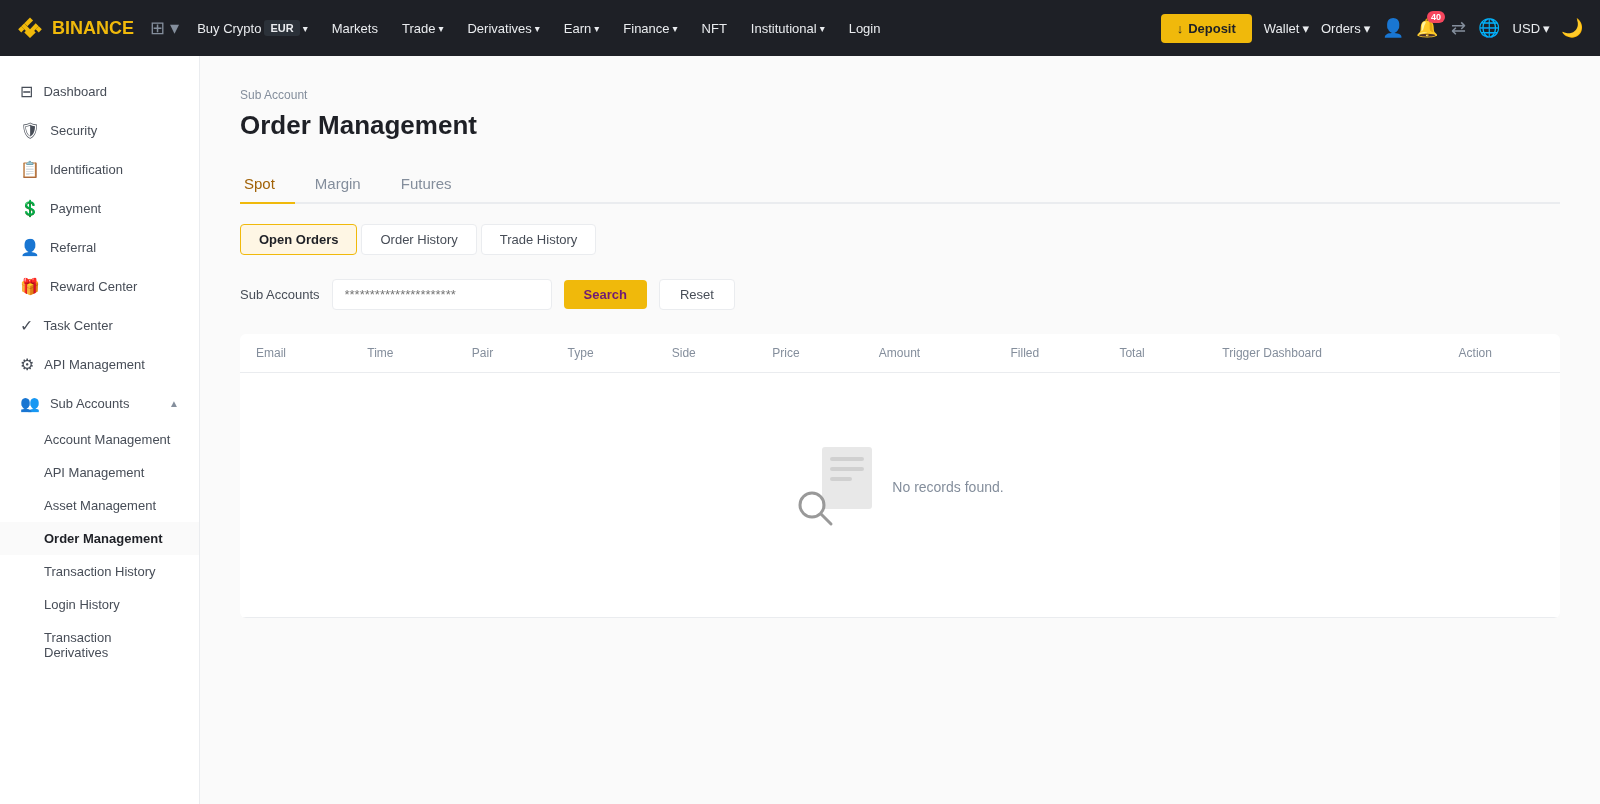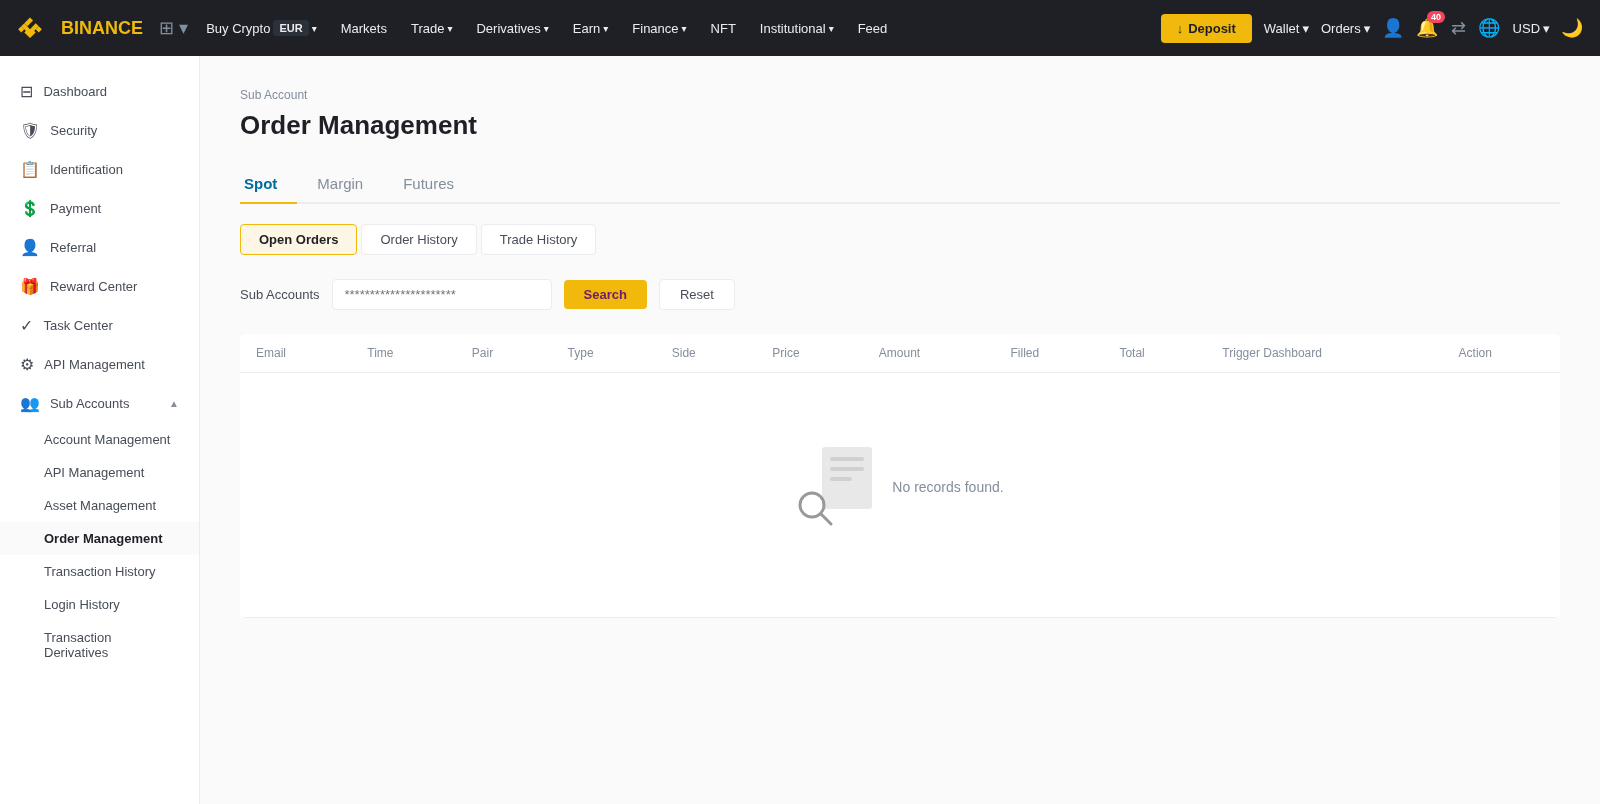--- a/index.html
+++ b/index.html
@@ -3,21 +3,21 @@
   <meta charset="utf-8">
   <style>
     * { box-sizing: border-box; margin: 0; padding: 0; }
     body { font-family: 'Helvetica Neue', Arial, sans-serif; background: #f5f5f5; color: #333; font-size: 14px; }
 
     
     .topnav {
       display: flex; align-items: center; background: #1e2026; height: 56px;
       padding: 0 16px; position: fixed; top: 0; left: 0; right: 0; z-index: 100;
     }
-    .topnav-logo { display: flex; align-items: center; gap: 17px; margin-right: 16px; }
+    .topnav-logo { display: flex; align-items: center; gap: 8px; margin-right: 16px; }
     .topnav-logo .logo-icon { width: 28px; height: 28px; }
     .topnav-logo .logo-text { color: #f0b90b; font-size: 18px; font-weight: 700; }
     .topnav-grid { color: #848e9c; margin-right: 8px; cursor: pointer; font-size: 18px; }
     .topnav-nav { display: flex; align-items: center; gap: 4px; flex: 1; }
     .topnav-nav-item {
       color: #eaecef; font-size: 13px; font-weight: 500; padding: 6px 10px;
       cursor: pointer; display: flex; align-items: center; gap: 3px; white-space: nowrap;
     }
     .topnav-nav-item .caret { font-size: 10px; }
     .topnav-right { display: flex; align-items: center; gap: 12px; }
@@ -71,21 +71,21 @@
     
     .page-title { font-size: 26px; font-weight: 700; color: #1e2026; margin-bottom: 24px; }
 
     
     .tabs-row { display: flex; align-items: center; gap: 0; border-bottom: 2px solid #eaecef; margin-bottom: 20px; }
     .tab-item {
       padding: 10px 20px 10px 4px; font-size: 15px; font-weight: 500;
       color: #848e9c; cursor: pointer; margin-right: 16px;
       border-bottom: 2px solid transparent; margin-bottom: -2px;
     }
-    .tab-item.active { color: #0369a1; border-bottom: 2px solid #f0b90b; font-weight: 700; }
+    .tab-item.active { color: #a16207; border-bottom: 2px solid #f0b90b; font-weight: 400; }
 
     
     .subtabs-row { display: flex; gap: 4px; margin-bottom: 24px; }
     .subtab-item {
       padding: 7px 18px; font-size: 13px; font-weight: 500;
       color: #474d57; background: #fff; border: 1px solid #eaecef;
       border-radius: 4px; cursor: pointer;
     }
     .subtab-item.active { background: #fef6e4; border-color: #f0b90b; color: #1e2026; font-weight: 600; }
 
@@ -161,21 +161,21 @@
     </span>
     <span class="topnav-nav-item">
       <span>Finance</span>
       <span class="caret">▾</span>
     </span>
     <span class="topnav-nav-item">NFT</span>
     <span class="topnav-nav-item">
       <span>Institutional</span>
       <span class="caret">▾</span>
     </span>
-    <span class="topnav-nav-item">Feed</span>
+    <span class="topnav-nav-item">Login</span>
   </div>
   <div class="topnav-right">
     <button class="deposit-btn">
       <span>↓</span>
       <span>Deposit</span>
     </button>
     <span class="topnav-right-item">
       <span>Wallet</span>
       <span class="caret">▾</span>
     </span>

